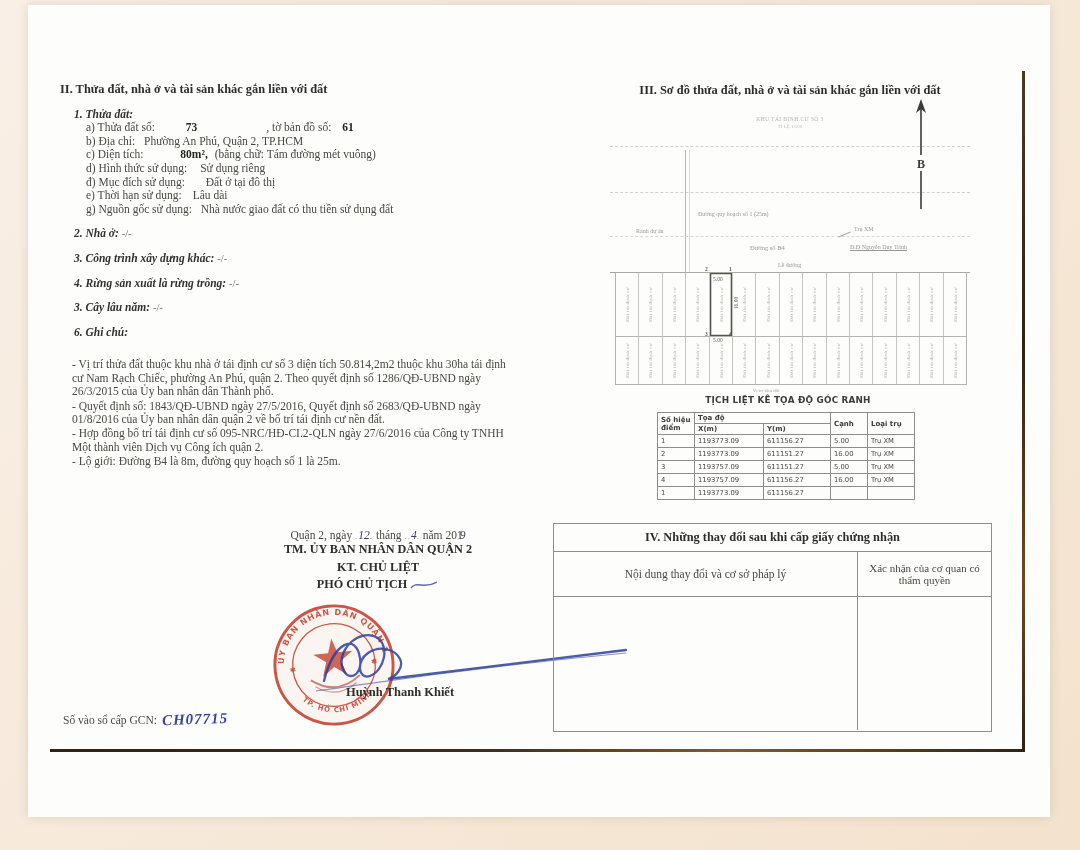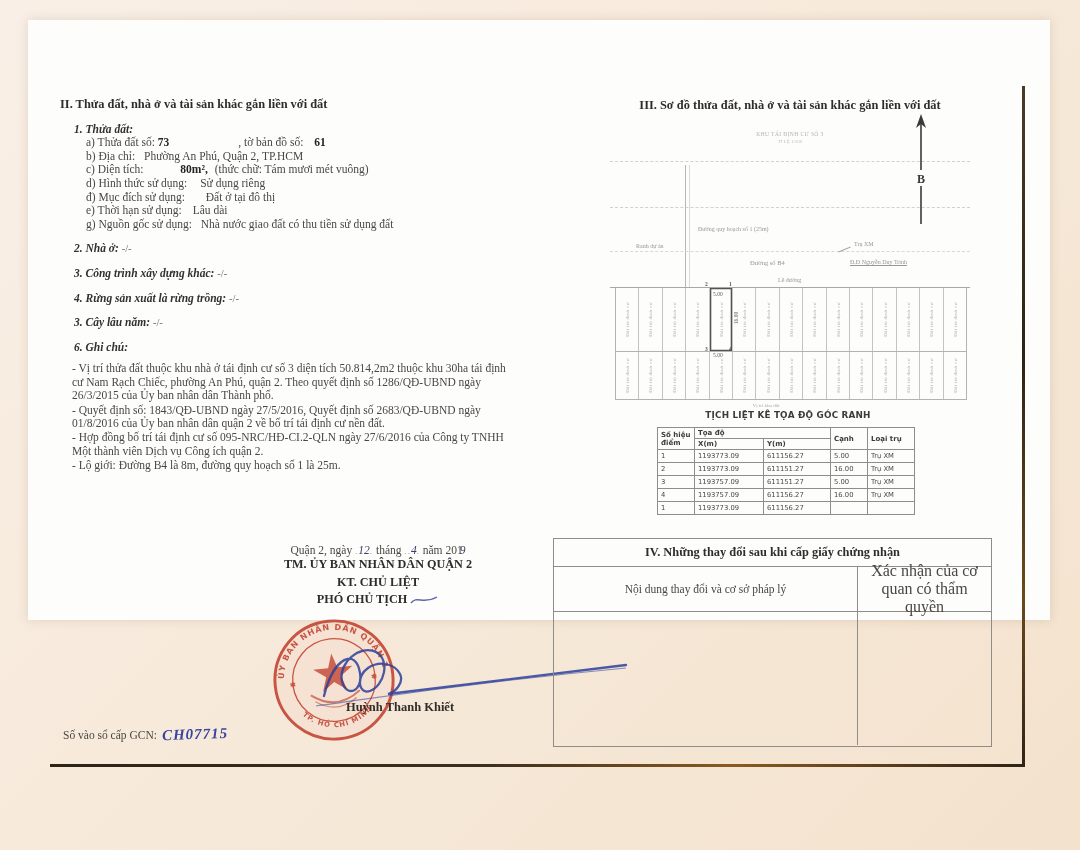--- a/index.html
+++ b/index.html
@@ -2,39 +2,39 @@
 <html><head>
 <meta charset="utf-8">
 <style>
   html,body{margin:0;padding:0;}
   body{
     width:1080px;height:850px;position:relative;overflow:hidden;
     background:linear-gradient(135deg,#f9efe6 0%,#f7eadb 45%,#f3e2cd 100%);
     font-family:"Liberation Serif","DejaVu Serif",serif;color:#4a4742;
   }
   .page{
-    position:absolute;left:28px;top:20px;width:1022px;height:600px;
+    position:absolute;left:28px;top:5px;width:1022px;height:812px;
     background:#fdfdfb;box-shadow:0 0 10px rgba(120,90,60,.18);
   }
   
   .frame-right{position:absolute;left:994px;top:66px;width:3px;height:681px;
     background:linear-gradient(180deg,#4a3a28,#2e2317 40%,#6b4a1e 75%,#2e2317);}
   .frame-bottom{position:absolute;left:22px;top:744px;width:975px;height:3px;
     background:linear-gradient(90deg,#2e2317,#3d2f1f 45%,#8a5a22 70%,#2e2317);}
 
   
   .sec2{position:absolute;left:32px;top:78px;width:452px;font-size:11.5px;line-height:13.6px;color:#4a4742;}
   .sec-title{font-size:12.4px;font-weight:bold;color:#2f2d2b;margin-bottom:3px;}
   .item-head{font-weight:bold;font-style:italic;color:#33312e;margin-left:14px;margin-top:11px;}
   .fline{margin-left:26px;}
   .fline .lab{color:#4a4742;}
   .fline .val{font-weight:bold;color:#26241f;}
   .dashval{font-weight:normal;font-style:normal;color:#6b6862;font-size:10.5px;}
   .inline-head{display:inline;}
-  .notes{margin-left:12px;margin-top:8px;width:440px;}
+  .notes{margin-left:12px;margin-top:19px;width:440px;}
   .note{margin-bottom:1px;line-height:13.4px;}
 
   
   .sec3-title{position:absolute;left:560px;top:78px;width:404px;text-align:center;
     font-size:12.4px;font-weight:bold;color:#2f2d2b;}
 
   
   .diagram{position:absolute;left:582px;top:105px;width:360px;height:292px;
     font-family:Liberation Serif, serif;color:#9a9a9a;}
   .dg-h1{position:absolute;left:0;top:6px;width:100%;text-align:center;font-size:5.5px;color:#b6b3ae;letter-spacing:.4px;}
@@ -80,53 +80,53 @@
   .signer{position:absolute;left:282px;top:680px;width:180px;text-align:center;
     font-size:12.5px;font-weight:bold;color:#2f2d2b;}
   .flourish{display:inline-block;vertical-align:middle;margin-left:2px;}
 
   
   .sec4{position:absolute;left:525px;top:518px;width:437px;height:207px;border:1.2px solid #8f8d88;}
   .sec4 .t-title{height:27px;border-bottom:1px solid #8f8d88;display:flex;align-items:center;justify-content:center;
     font-size:12.4px;font-weight:bold;color:#2f2d2b;}
   .sec4 .t-head{display:flex;height:44px;border-bottom:1px solid #8f8d88;}
   .sec4 .c1{width:303px;border-right:1px solid #8f8d88;display:flex;align-items:center;justify-content:center;font-size:11.5px;color:#4a4742;}
-  .sec4 .c2{flex:1;display:flex;align-items:center;justify-content:center;text-align:center;font-size:16px;color:#4a4742;padding:0 8px;}
+  .sec4 .c2{flex:1;display:flex;align-items:center;justify-content:center;text-align:center;font-size:11px;color:#4a4742;padding:0 8px;}
   .sec4 .t-body{display:flex;height:133px;}
   .sec4 .b1{width:303px;border-right:1px solid #8f8d88;}
   .sec4 .b2{flex:1;}
 
   
   .registry{position:absolute;left:35px;top:706px;font-size:11.5px;color:#4a4742;}
   .registry .gcn-ink{font-size:15px;color:#3643a0;font-style:italic;font-weight:bold;
     display:inline-block;transform:rotate(-2deg);letter-spacing:1px;margin-left:2px;}
 </style>
 </head>
 <body>
 
 <div class="page">
 
   <div class="sec2">
     <div class="sec-title">II. Thửa đất, nhà ở và tài sản khác gắn liền với đất</div>
     <div class="item-head">1. Thửa đất:</div>
 
     <div class="fline">
       <span class="lab">a) Thửa đất số:</span>
-      <span class="val" style="">73</span>
+      <span class="val" style="margin-left:28px">73</span>
       <span class="lab" style="margin-left:66px">, tờ bản đồ số:</span>
       <span class="val" style="margin-left:8px">61</span>
     </div>
     <div class="fline">
       <span class="lab">b) Địa chỉ:</span>
       <span class="lab" style="margin-left:6px">Phường An Phú, Quận 2, TP.HCM</span>
     </div>
     <div class="fline">
       <span class="lab">c) Diện tích:</span>
       <span class="val" style="margin-left:34px">80m²,</span>
-      <span class="lab" style="margin-left:4px">(thức chữ: Tám mươi mét vuông)</span>
+      <span class="lab" style="margin-left:4px">(bằng chữ: Tám đường mét vuông)</span>
     </div>
     <div class="fline">
       <span class="lab">d) Hình thức sử dụng:</span>
       <span class="lab" style="margin-left:10px">Sử dụng riêng</span>
     </div>
     <div class="fline">
       <span class="lab">đ) Mục đích sử dụng:</span>
       <span class="lab" style="margin-left:18px">Đất ở tại đô thị</span>
     </div>
     <div class="fline">

